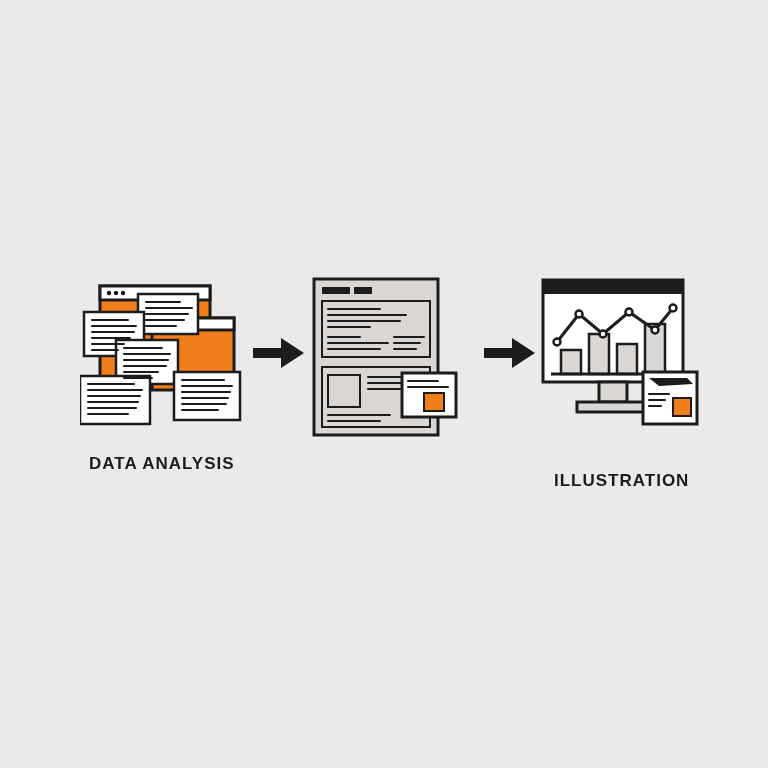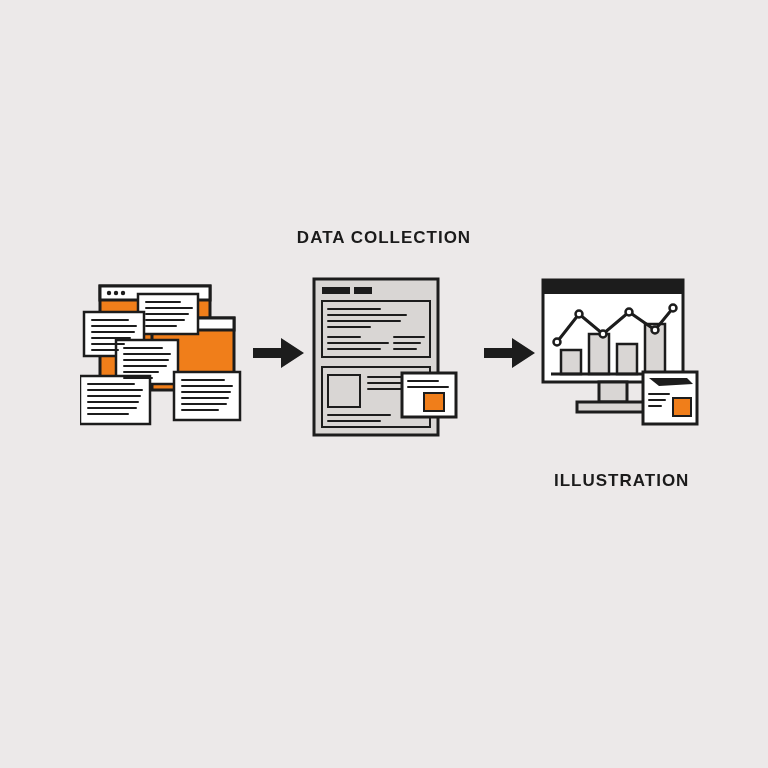--- a/index.html
+++ b/index.html
@@ -15,21 +15,21 @@
   .arrow{position:absolute;top:335px;width:55px;height:36px;}
   .arrow1{left:251px;}
   .arrow2{left:482px;}
   svg{display:block;}
 </style>
 </head>
 <body>
 
 <div class="stage">
 
-  <div class="label label-top">DATA COLLECTION</div>
+  <div class="label label-left">DATA ANALYSIS</div>
   <div class="label label-right">ILLUSTRATION</div>
 
   <div class="node node-left">
     <svg viewBox="0 0 170 155" width="170" height="155">
 
       <rect x="20" y="6" width="110" height="96" fill="#f07e1a" stroke="#1c1c1c" stroke-width="3"></rect>
       <rect x="20" y="6" width="110" height="14" fill="#fff" stroke="#1c1c1c" stroke-width="3"></rect>
       <circle cx="29" cy="13" r="2.2" fill="#1c1c1c"></circle>
         <circle cx="36" cy="13" r="2.2" fill="#1c1c1c"></circle>
         <circle cx="43" cy="13" r="2.2" fill="#1c1c1c"></circle>

